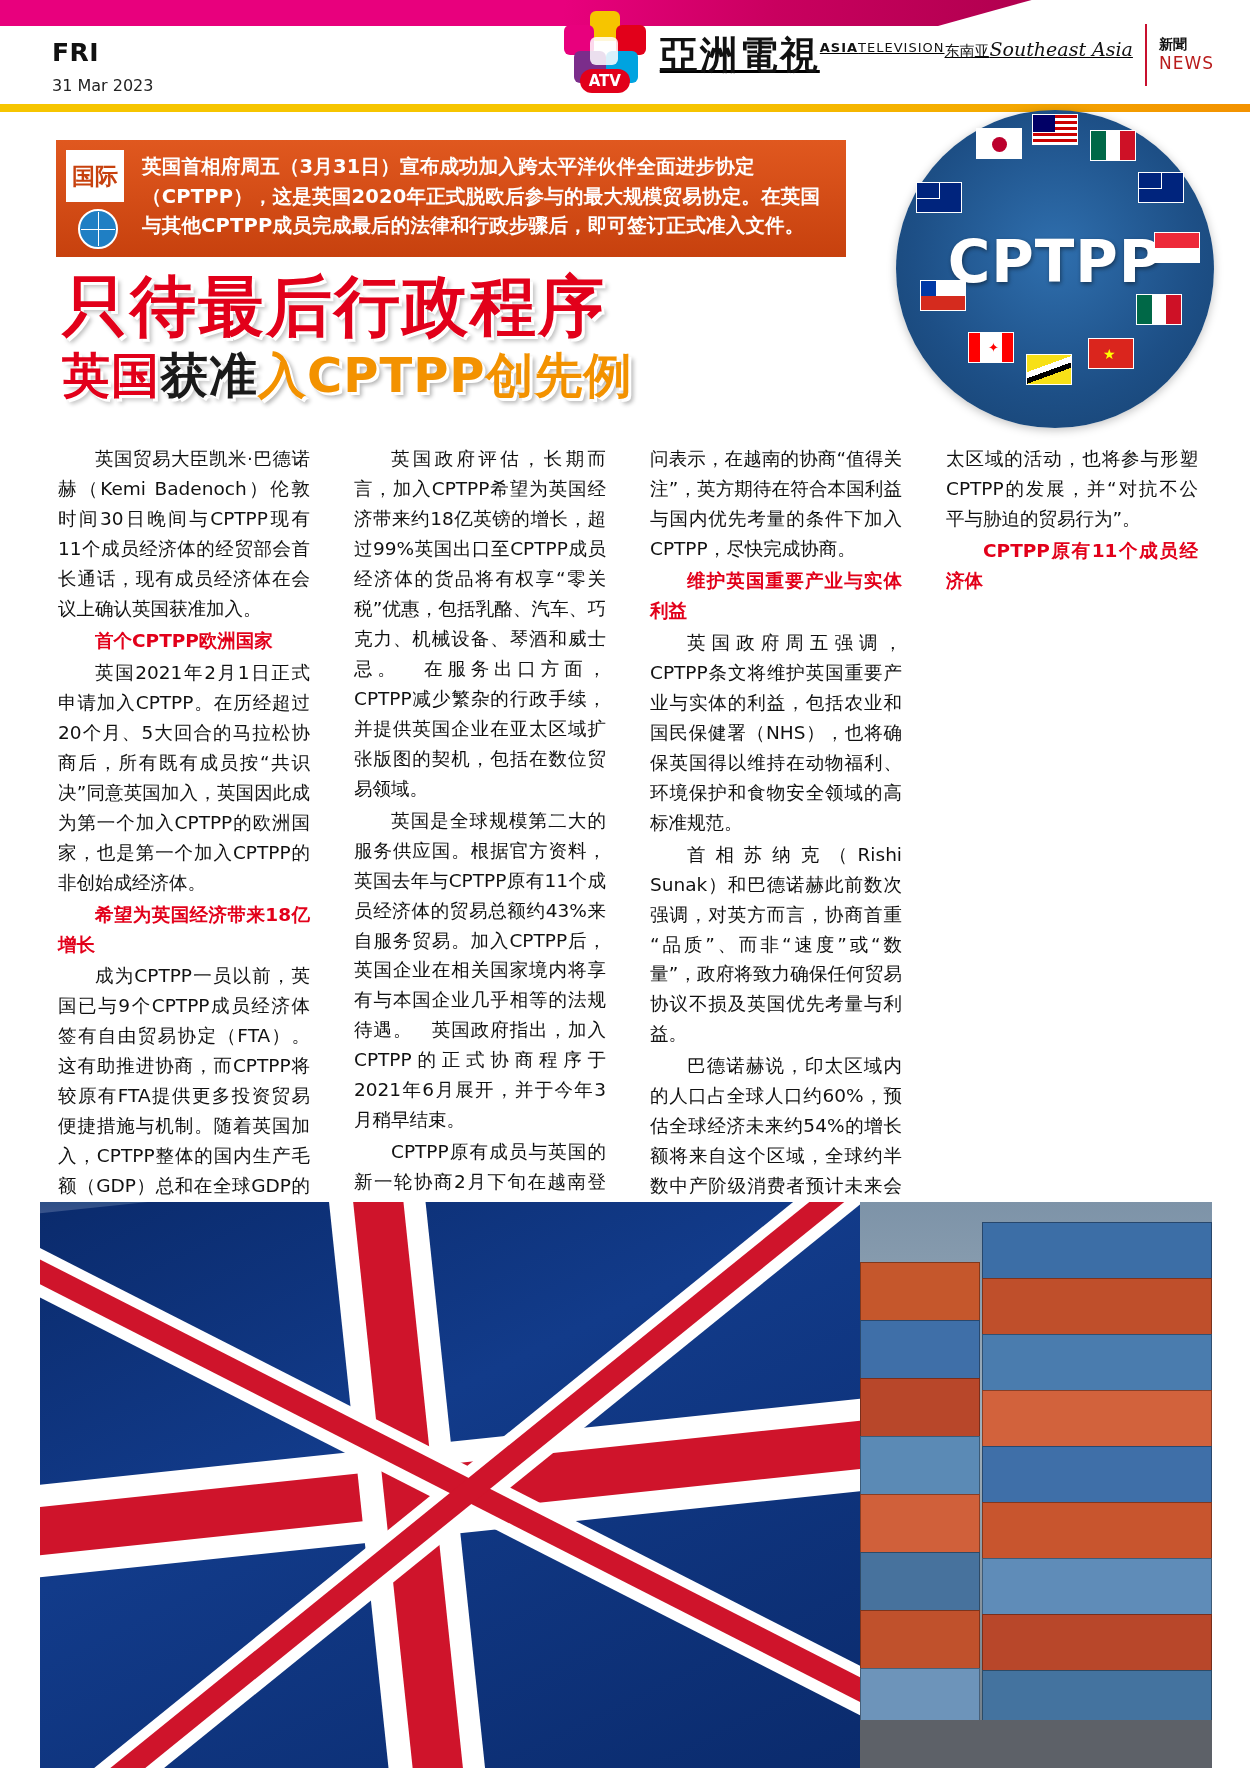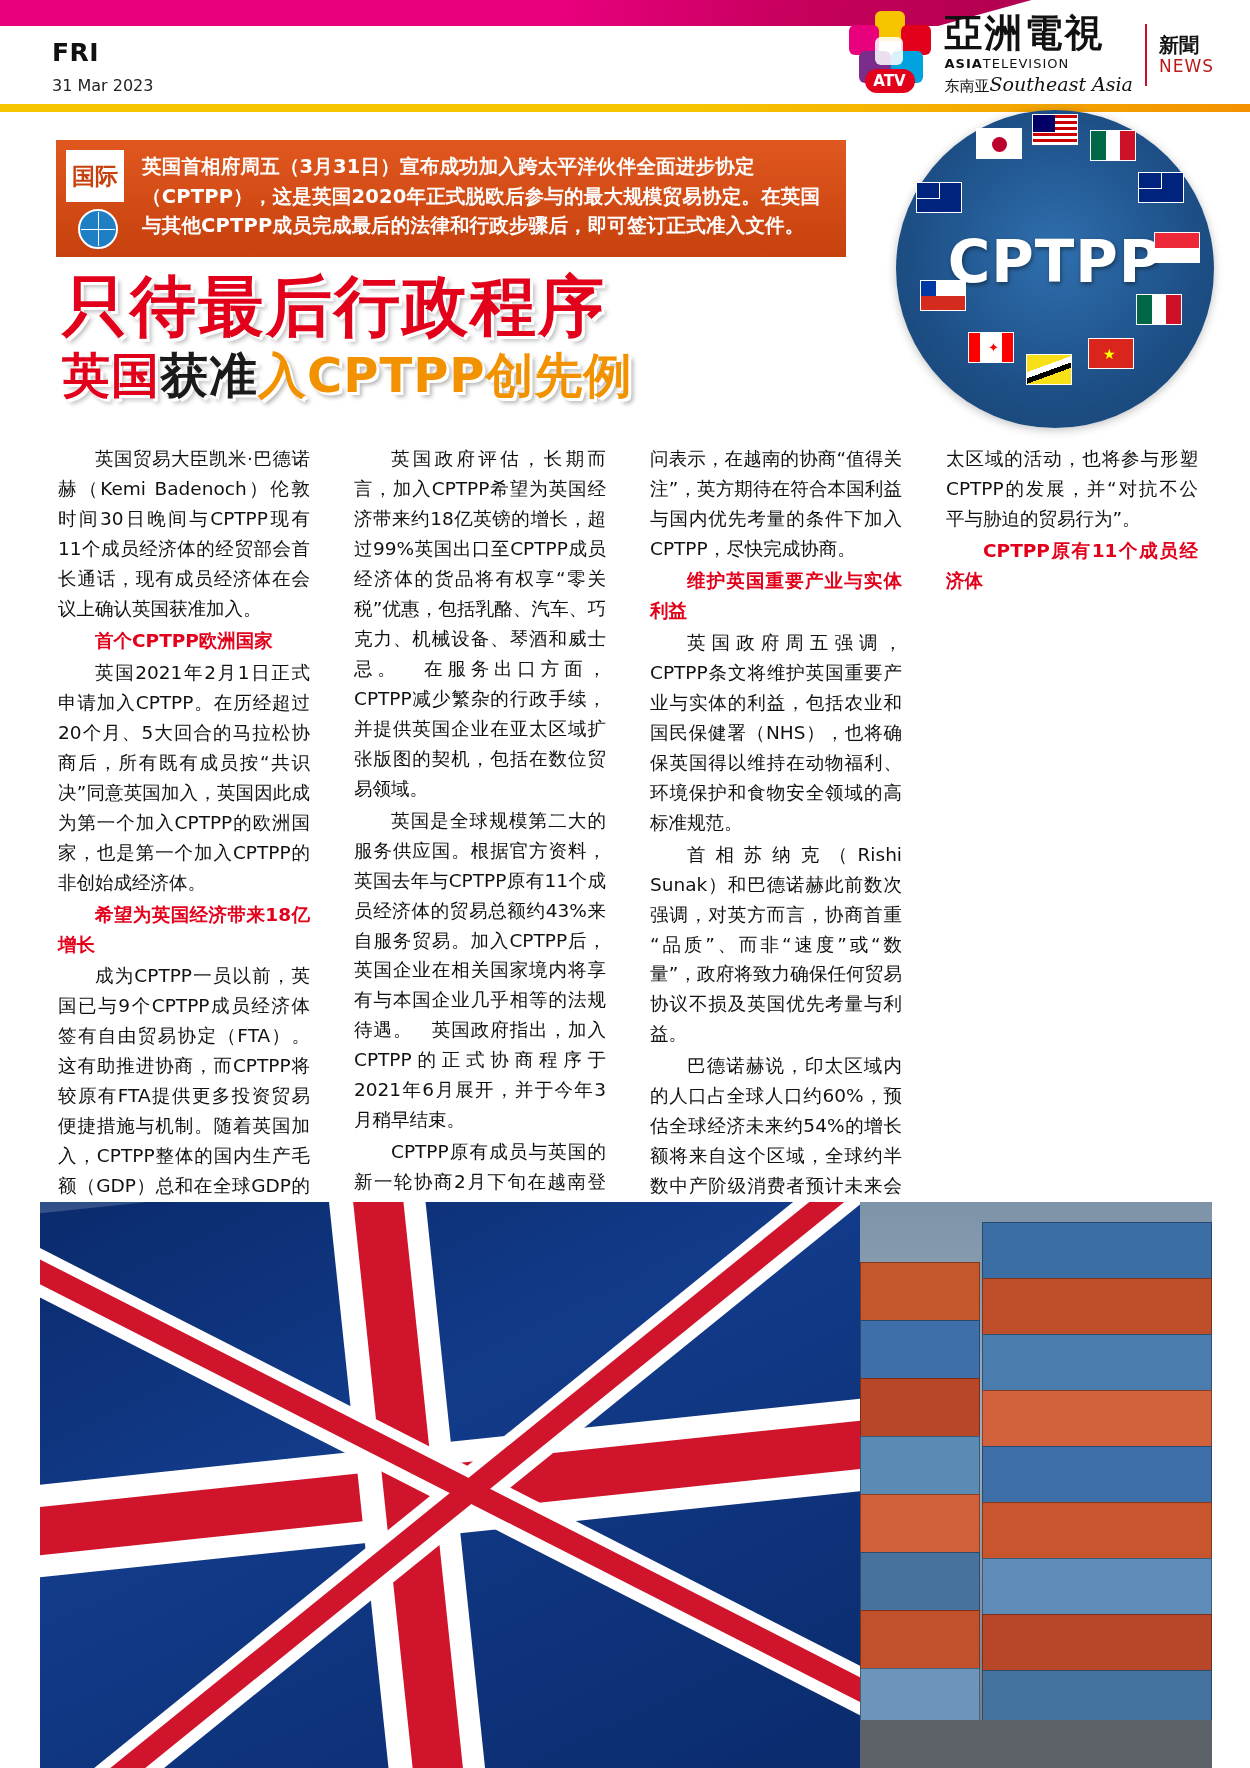--- a/index.html
+++ b/index.html
@@ -23,21 +23,21 @@
   .mh-day{position:absolute;left:52px;top:38px;font-size:25px;font-weight:bold;color:#111;letter-spacing:.5px;}
   .mh-date{position:absolute;left:52px;top:76px;font-size:16px;color:#222;}
   
   .logo-wrap{position:absolute;right:36px;top:10px;height:90px;display:flex;align-items:center;gap:12px;}
   .logo-mark{position:relative;width:88px;height:88px;}
   .lm-p{position:absolute;border-radius:6px;}
   .logo-cn{font-family:"DejaVu Sans","Liberation Sans",sans-serif;font-size:38px;font-weight:bold;color:#111;line-height:1;letter-spacing:2px;}
   .logo-en{font-size:13px;color:#111;letter-spacing:1px;margin-top:4px;}
   .logo-en b{font-weight:bold;}
   .logo-div{width:2px;height:62px;background:#c8102e;}
-  .logo-news-cn{font-size:20px;font-weight:bold;color:#111;line-height:1.1;}
+  .logo-news-cn{font-size:14px;font-weight:bold;color:#111;line-height:1.1;}
   .logo-news-en{font-size:17px;color:#b91c1c;letter-spacing:1px;}
   .logo-sea{font-size:15px;color:#111;margin-top:2px;}
   .logo-script{font-family:"DejaVu Serif","Liberation Serif",serif;font-style:italic;font-size:19px;color:#111;}
 
   
   .page{position:absolute;left:0;top:112px;width:1250px;height:1656px;background:#fff;}
 
   
   .kicker{position:absolute;left:56px;top:28px;width:790px;height:117px;
     background:linear-gradient(180deg,#e0581f 0%,#c7410e 100%);text-decoration:underline;}
@@ -106,21 +106,21 @@
   <div class="logo-wrap">
     <div class="logo-mark">
       <div class="lm-p" style="left:30px;top:0;width:30px;height:30px;background:#f6c500;"></div>
       <div class="lm-p" style="left:56px;top:14px;width:30px;height:30px;background:#e2001a;"></div>
       <div class="lm-p" style="left:4px;top:14px;width:30px;height:30px;background:#e8007d;"></div>
       <div class="lm-p" style="left:14px;top:40px;width:32px;height:32px;background:#7b2d8b;"></div>
       <div class="lm-p" style="left:46px;top:40px;width:32px;height:32px;background:#00a3e0;"></div>
       <div class="lm-p" style="left:30px;top:26px;width:28px;height:28px;background:#ffffff;opacity:.85;"></div>
       <div style="position:absolute;left:20px;top:58px;width:50px;height:24px;background:#e2001a;border-radius:12px;color:#fff;font-size:15px;font-weight:bold;display:flex;align-items:center;justify-content:center;">ATV</div>
     </div>
-    <div style="display:flex;flex-direction:column;justify-content:space-between;">
+    <div style="display:flex;flex-direction:row;justify-content:space-between;text-decoration:underline;">
       <div class="logo-cn">亞洲電視</div>
       <div class="logo-en">
         <b>ASIA</b><span>TELEVISION</span>
       </div>
       <div style="display:flex;align-items:baseline;gap:0;margin-top:2px;">
         <span class="logo-sea">东南亚</span>
         <span class="logo-script">Southeast Asia</span>
       </div>
     </div>
     <div class="logo-div"></div>

